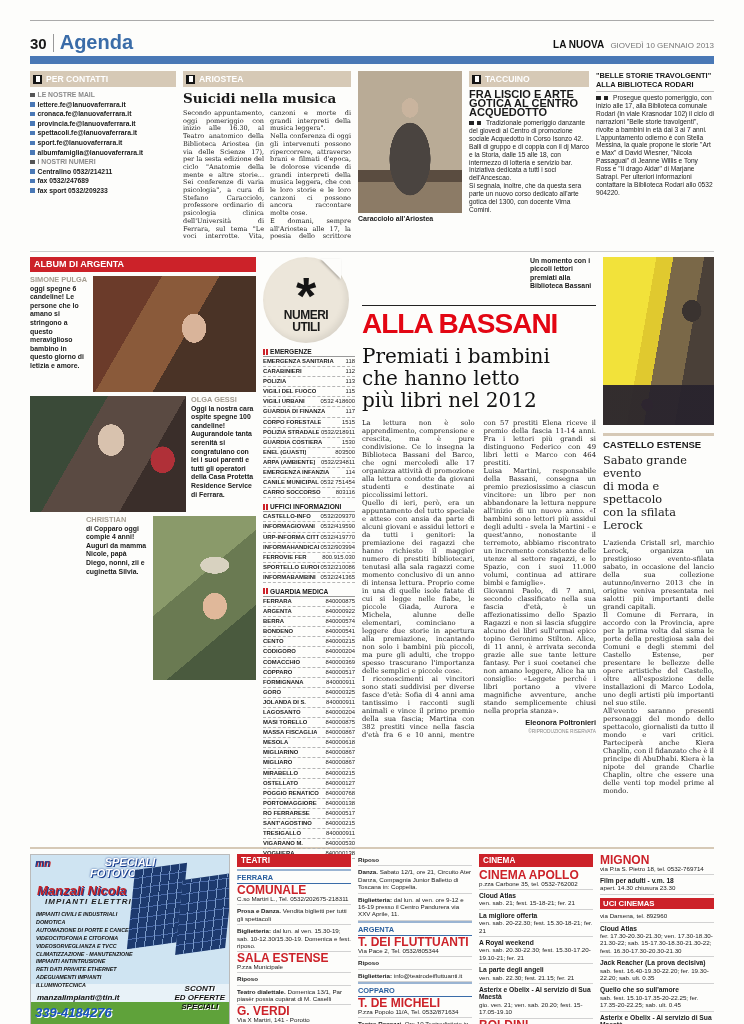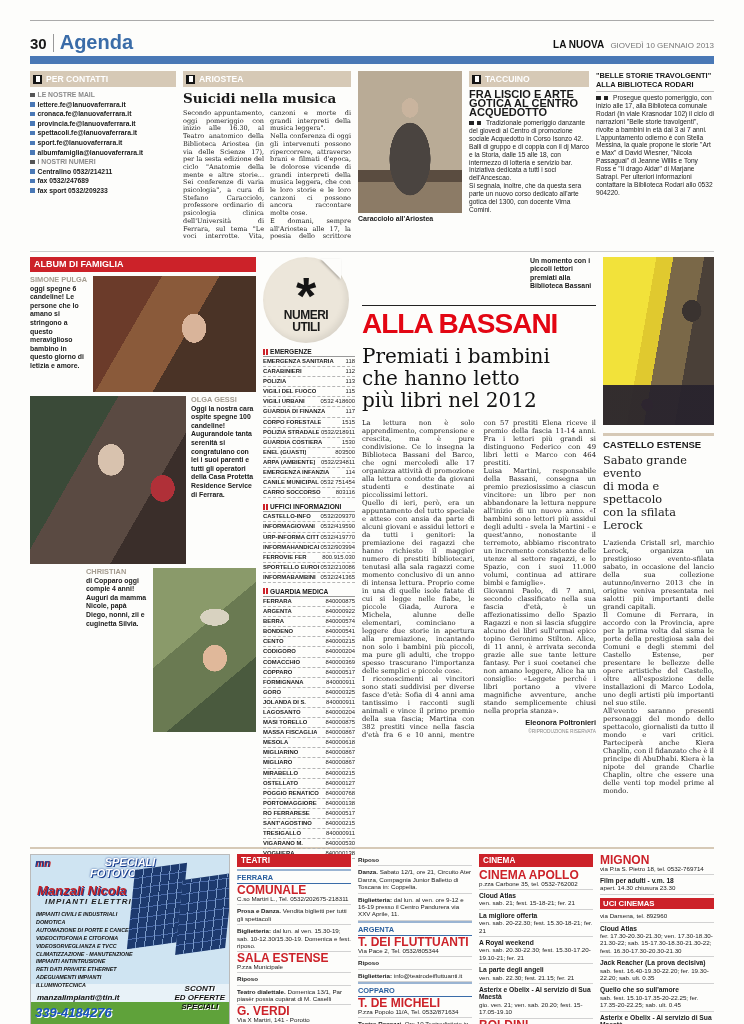--- a/index.html
+++ b/index.html
@@ -50,21 +50,21 @@
   .rodtitle{font-size:7.4px;font-weight:700;line-height:9px;white-space:pre-line;border-bottom:1px solid #bbb;padding-bottom:2px;margin-bottom:2px;}
   
   .mid{display:flex;gap:7px;height:584px;margin-top:5px;}
   .album{width:226px;flex:0 0 auto;}
   .albumbar{background:#cc2229;color:#fff;font-weight:700;font-size:9px;padding:2px 4px;height:11px;line-height:11px;}
   .aentry{display:flex;gap:5px;margin-top:4px;}
   .ename{color:#a39b8f;font-weight:700;font-size:7.4px;line-height:8.6px;}
   .etext{font-weight:700;font-size:6.9px;line-height:8.6px;}
   .e1{height:102px;} .e1 .ph{width:158px;} .e1 .eside{flex:1;}
   .e2{height:116px;} .e2 .eside{width:58px;} .e2 .ph{flex:1;}
-  .e3{height:168px;} .e3 .ph{width:156px;} .e3 .eside{flex:1;}
+  .e3{height:116px;} .e3 .ph{width:156px;} .e3 .eside{flex:1;}
   .e4{height:164px;padding-left:56px;} .e4 .eside{width:62px;} .e4 .ph{flex:1;}
   .ph-twins{background:
      radial-gradient(16px 17px at 29% 26%,#e6cbb6 0 60%,transparent 61%),
      radial-gradient(16px 17px at 71% 29%,#e6cbb6 0 60%,transparent 61%),
      radial-gradient(42px 52px at 28% 70%,#b04a42 0 55%,#8f8b84 56% 70%,transparent 71%),
      radial-gradient(42px 52px at 72% 72%,#b04a42 0 55%,#8f8b84 56% 70%,transparent 71%),
      linear-gradient(180deg,#e8e3db,#cfc8bc);}
   .ph-simone{background:
      radial-gradient(20px 24px at 62% 45%,#d9b49a 0 60%,transparent 61%),
      linear-gradient(120deg,#6b3b2a 0 30%,#8a5a3a 30% 55%,#4a3326 55% 100%);}
@@ -273,21 +273,21 @@
       <div class="rodtitle">"BELLE STORIE TRAVOLGENTI"
 ALLA BIBLIOTECA RODARI</div>
       <div class="smallbody"><span class="sqpair"><span class="sq dark"></span><span class="sq dark"></span></span><span>Prosegue questo pomeriggio, con inizio alle 17, alla Biblioteca comunale Rodari (in viale Krasnodar 102) il ciclo di narrazioni "Belle storie travolgenti", rivolte a bambini in età dai 3 ai 7 anni. L'appuntamento odierno è con Stella Messina, la quale propone le storie "Art e Max" di David Wiesner, "Nicola Passaguai" di Jeanne Willis e Tony Ross e "Il drago Aidar" di Marjane Satrapi. Per ulteriori informazioni contattare la Biblioteca Rodari allo 0532 904220.</span></div>
     </div>
 
   </div>
 
   <div class="mid">
 
     <div class="album">
-      <div class="albumbar">ALBUM DI FAMIGLIA</div>
+      <div class="albumbar">ALBUM DI ARGENTA</div>
 
 
       <div class="aentry e2">
         <div class="eside">
           <div class="ename">SIMONE PULGA</div>
           <div class="etext">oggi spegne 6 candeline! Le persone che lo amano si stringono a questo meraviglioso bambino in questo giorno di letizia e amore.</div>
         </div>
         <div class="ph ph-simone"></div>
       </div>
 

